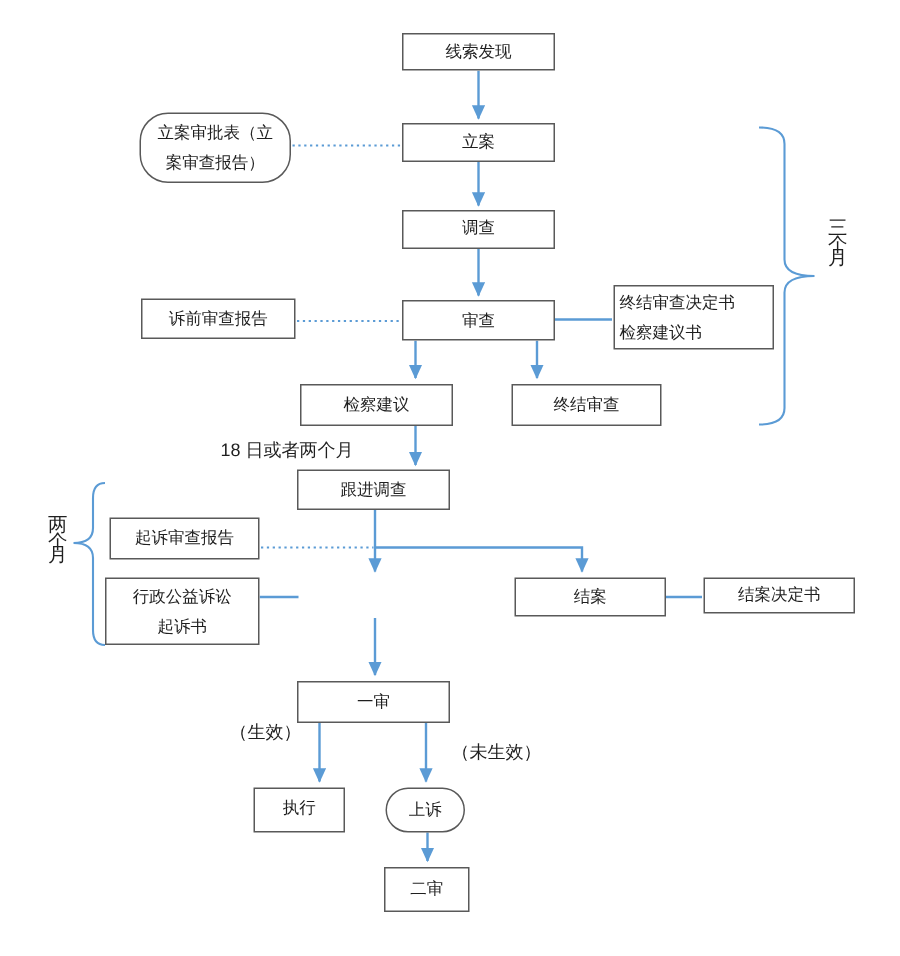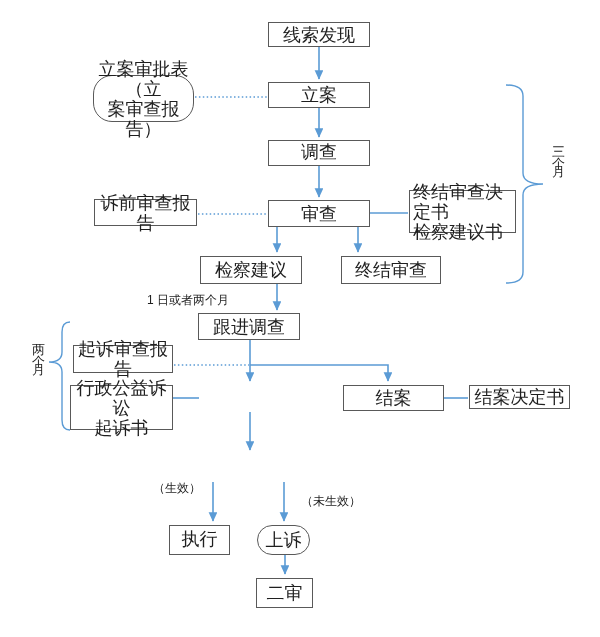--- a/index.html
+++ b/index.html
@@ -4,21 +4,21 @@
 <style>
   html,body { margin:0; padding:0; background:#ffffff; }
   body { width:600px; height:637px; font-family:"Liberation Sans","DejaVu Sans",sans-serif; }
   .canvas { position:relative; width:600px; height:637px; background:#ffffff; overflow:hidden; }
   svg.wires { position:absolute; left:0; top:0; width:600px; height:637px; }
   .node {
     position:absolute; box-sizing:border-box;
     border:1.5px solid #595959; background:#ffffff;
     display:flex; align-items:center; justify-content:center;
     text-align:center; white-space:pre-line;
-    font-size:18px; line-height:20px; color:#1f1f1f;
+    font-size:11px; line-height:20px; color:#1f1f1f;
   }
   .node.align-left { justify-content:flex-start; text-align:left; padding-left:3px; }
   .lbl { position:absolute; font-size:12px; color:#1f1f1f; white-space:nowrap; }
   .vtext { position:absolute; writing-mode:vertical-rl; letter-spacing:10px; font-size:13px; color:#1f1f1f; }
 </style>
 </head>
 <body>
 
 <div class="canvas">
 
@@ -66,23 +66,24 @@
   <div class="node align-left" style="left:409px; top:190px; width:107px; height:43px;">终结审查决定书
 检察建议书</div>
   <div class="node" style="left:200px; top:256px; width:102px; height:28px;">检察建议</div>
   <div class="node" style="left:341px; top:256px; width:100px; height:28px;">终结审查</div>
   <div class="node" style="left:198px; top:313px; width:102px; height:27px;">跟进调查</div>
   <div class="node" style="left:73px;  top:345px; width:100px; height:28px;">起诉审查报告</div>
   <div class="node" style="left:70px;  top:385px; width:103px; height:45px;">行政公益诉讼
 起诉书</div>
   <div class="node" style="left:343px; top:385px; width:101px; height:26px;">结案</div>
   <div class="node" style="left:469px; top:385px; width:101px; height:24px;">结案决定书</div>
+  <div class="node" style="left:198px; top:454px; width:102px; height:28px;">一审</div>
   <div class="node" style="left:169px; top:525px; width:61px;  height:30px;font-family:Liberation Mono, monospace;">执行</div>
   <div class="node" style="left:257px; top:525px; width:53px;  height:30px;border-radius:15px;">上诉</div>
   <div class="node" style="left:256px; top:578px; width:57px;  height:30px;">二审</div>
 
-  <div class="lbl" style="left:147px; top:292px;">1 日或者两个月</div>
+  <div class="lbl" style="left:147px; top:292px;">18 日或者两个月</div>
   <div class="lbl" style="left:153px; top:480px;">（生效）</div>
   <div class="lbl" style="left:301px; top:493px;">（未生效）</div>
   <div class="vtext" style="left:549px; top:136px;">三个月</div>
   <div class="vtext" style="left:29px;  top:334px;">两个月</div>
 
 </div>
 
 </body></html>

